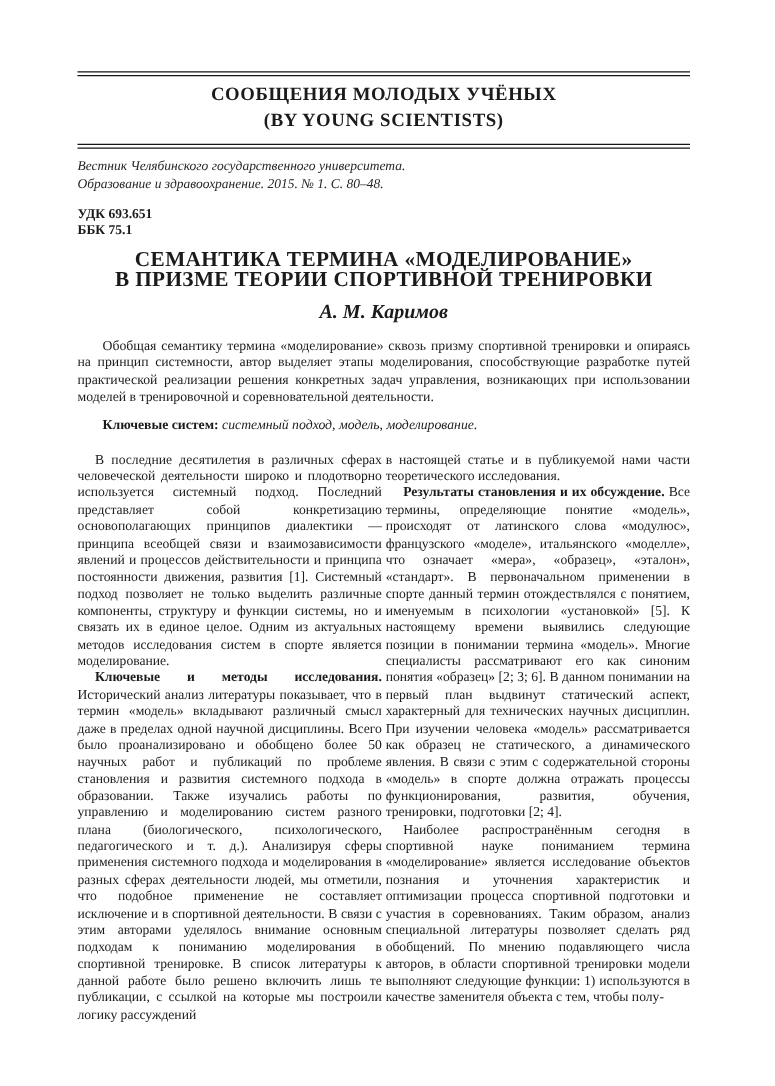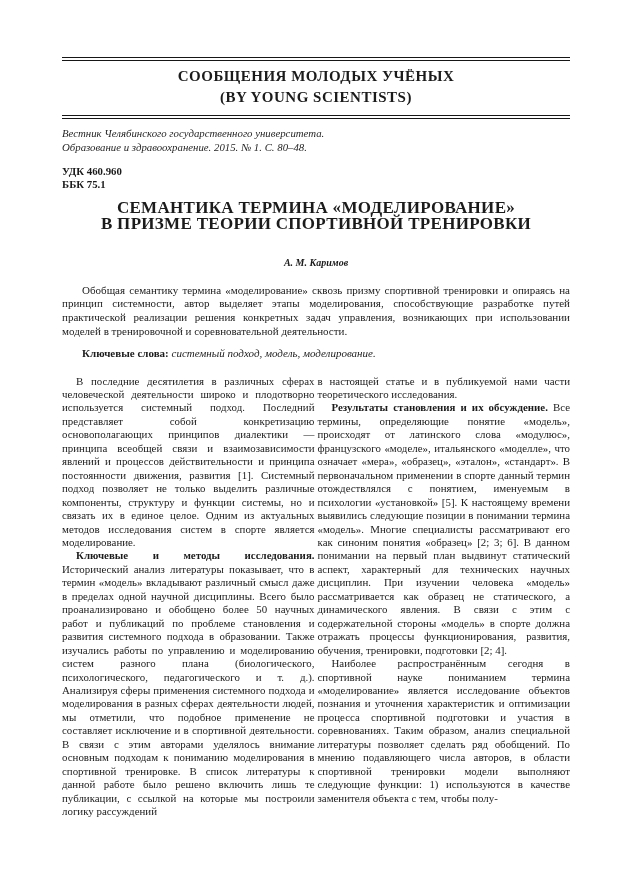--- a/index.html
+++ b/index.html
@@ -5,21 +5,21 @@
   html, body {
     margin: 0;
     padding: 0;
     background: #ffffff;
   }
   .page {
     position: relative;
     width: 620px;
     height: 869px;
     box-sizing: border-box;
-    padding: 57px 50px 0 62px;
+    padding: 57px 68px 0 62px;
     background: #ffffff;
     color: #1b1b1b;
     font-family: "Liberation Serif", "DejaVu Serif", serif;
     overflow: hidden;
   }
   
   .banner {
     border-top: 4px double #161616;
     border-bottom: 4px double #161616;
     text-align: center;
@@ -49,25 +49,25 @@
   
   .article-title {
     margin: 10px 0 0 0;
     text-align: center;
     font-weight: bold;
     font-size: 17px;
     line-height: 15.8px;
     letter-spacing: 0.3px;
   }
   .author {
-    margin-top: 24px;
+    margin-top: 11px;
     text-align: center;
     font-weight: bold;
     font-style: italic;
-    font-size: 10px;
+    font-size: 16px;
     line-height: 14px;
   }
   .affiliation {
     margin-top: 2px;
     text-align: center;
     font-style: italic;
     font-size: 10px;
     line-height: 12px;
     color: #262626;
   }
@@ -113,35 +113,35 @@
     <div class="banner-line">СООБЩЕНИЯ МОЛОДЫХ УЧЁНЫХ</div>
     <div class="banner-line">(BY YOUNG SCIENTISTS)</div>
   </div>
 
   <div class="journal-ref">
     <div>Вестник Челябинского государственного университета.</div>
     <div>Образование и здравоохранение. 2015. № 1. С. 80–48.</div>
   </div>
 
   <div class="codes">
-    <div>УДК 460.960</div>
+    <div>УДК 693.651</div>
     <div>ББК 75.1</div>
   </div>
 
   <h1 class="article-title">
     <span>СЕМАНТИКА ТЕРМИНА «МОДЕЛИРОВАНИЕ»</span><br>
     <span>В ПРИЗМЕ ТЕОРИИ СПОРТИВНОЙ ТРЕНИРОВКИ</span>
   </h1>
 
   <div class="author">А. М. Каримов</div>
 
   <p class="abstract">Обобщая семантику термина «моделирование» сквозь призму спортивной тренировки и опираясь на принцип системности, автор выделяет этапы моделирования, способствующие разработке путей практической реализации решения конкретных задач управления, возникающих при использовании моделей в тренировочной и соревновательной деятельности.</p>
 
   <p class="keywords">
-    <span class="kw-label">Ключевые слова:</span>
+    <span class="kw-label">Ключевые систем:</span>
     <span class="kw-list">системный подход, модель, моделирование.</span>
   </p>
 
   <div class="columns">
     <div class="col">
       <p class="para">
         <span>В последние десятилетия в различных сферах человеческой деятельности широко и плодотворно используется системный подход. Последний представляет собой конкретизацию основополагающих принципов диалектики — принципа всеобщей связи и взаимозависимости явлений и процессов действительности и принципа постоянности движения, развития [1]. Системный подход позволяет не только выделить различные компоненты, структуру и функции системы, но и связать их в единое целое. Одним из актуальных методов исследования систем в спорте является моделирование.</span>
       </p>
       <p class="para">
         <b class="lead">Ключевые и методы исследования.</b>

